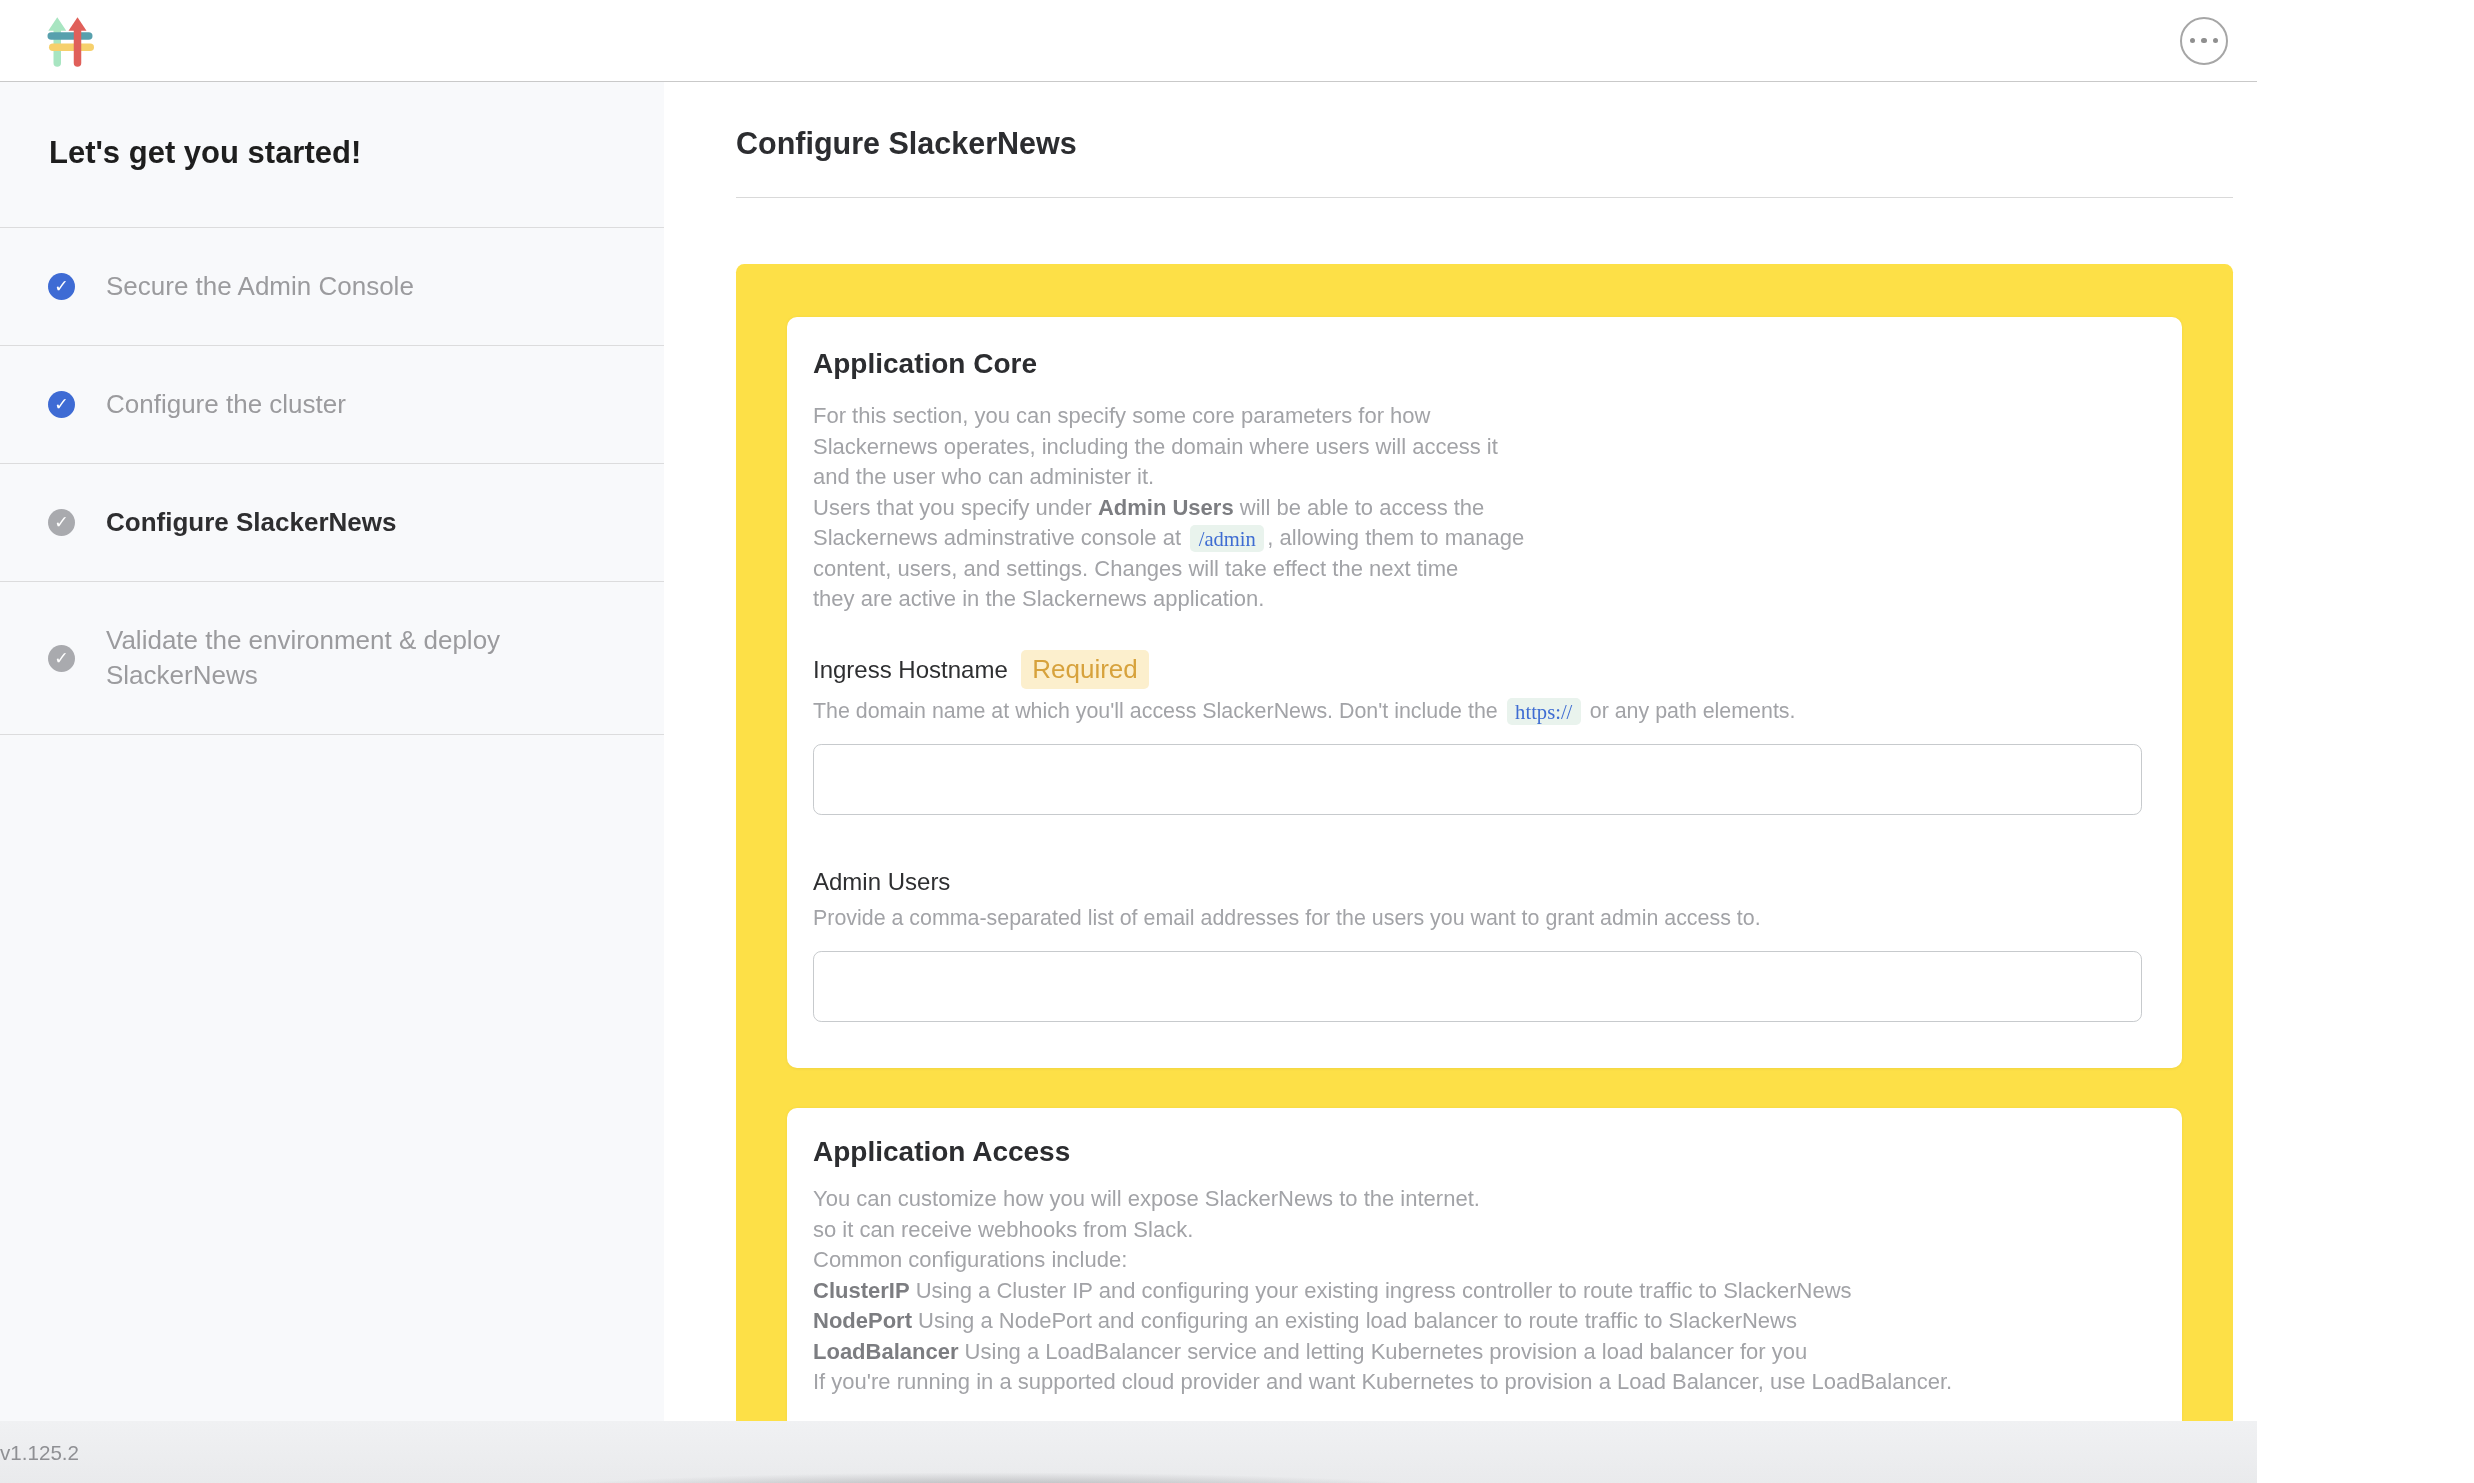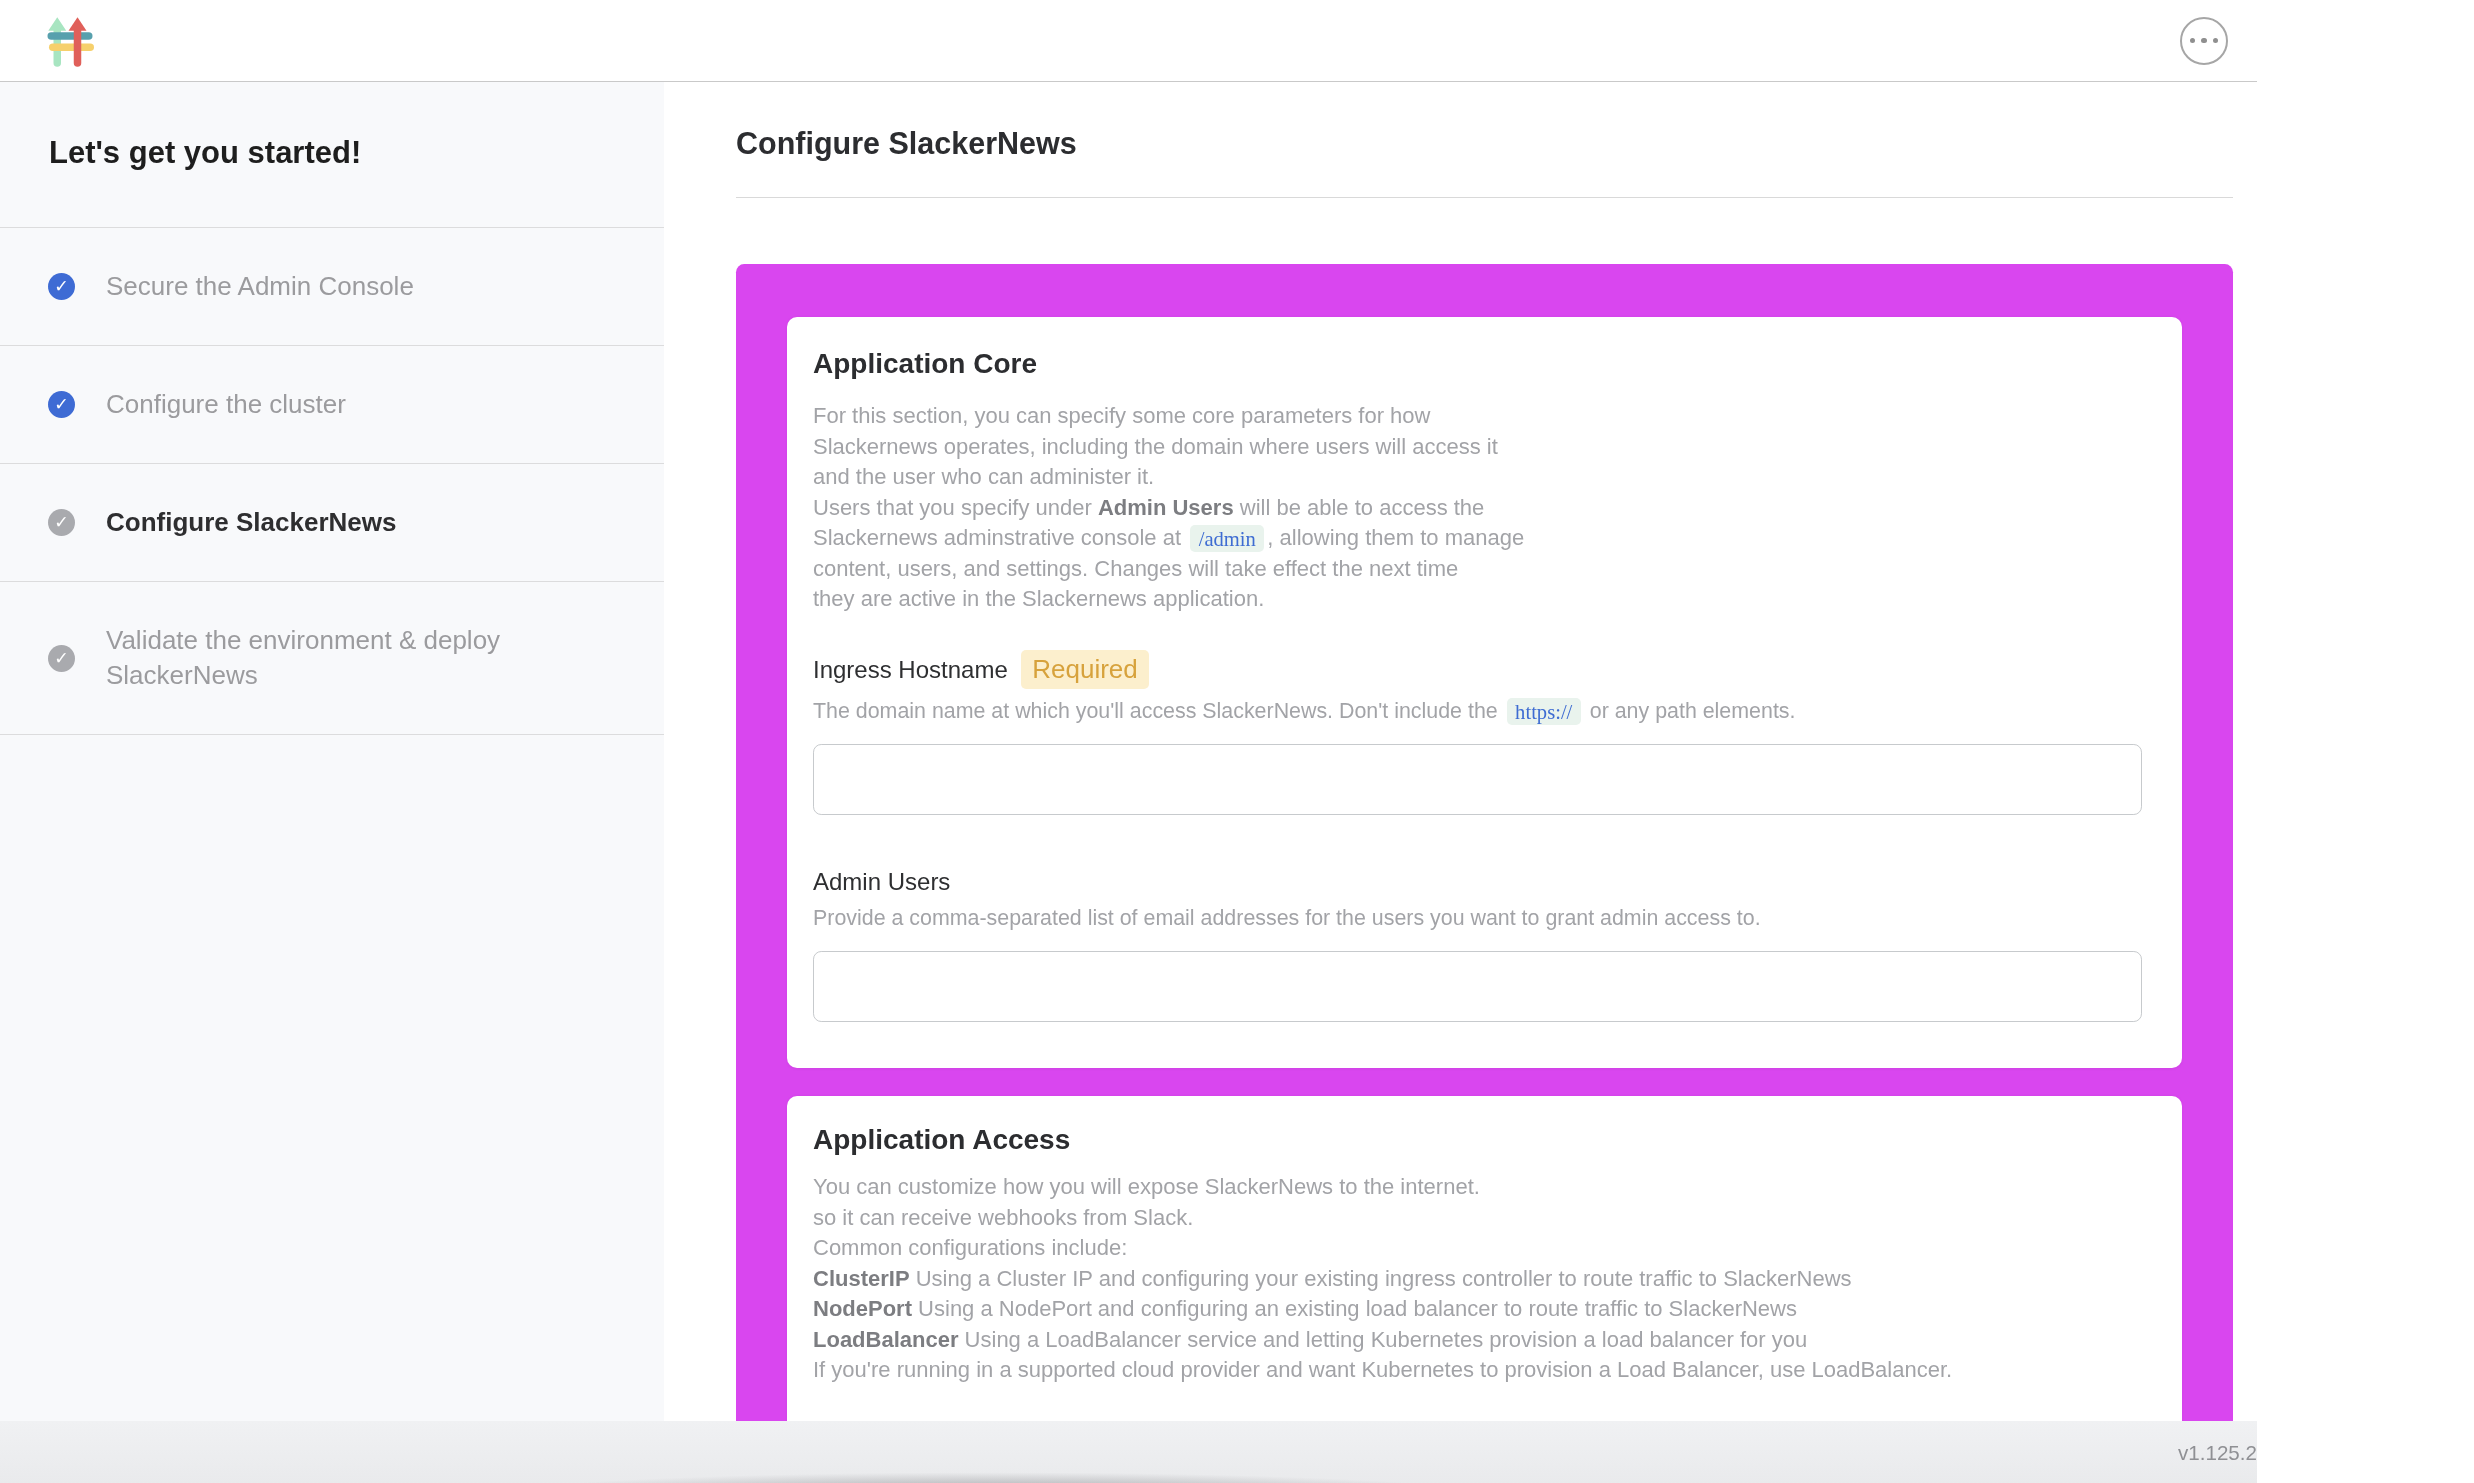--- a/index.html
+++ b/index.html
@@ -27,22 +27,22 @@
          display:flex;align-items:center;justify-content:center;line-height:1}
   .check.done{background:#3e6bd4}
   .check.pending{background:#a9aaae}
   .step-label{font-size:26px;color:#9b9b9e;line-height:1.35;max-width:461px}
   .step.current .step-label{color:#2e2e30;font-weight:700}
 
   
   .main{flex:1;background:#fff;overflow:hidden;padding:0 24px 0 72px;display:flex;flex-direction:column;min-width:0}
   .page-title{margin:44px 0 0;font-size:30.5px;font-weight:700;color:#2c2d30}
   .title-rule{border:none;border-top:1.6px solid #d9d9d9;margin:36px 0 0;width:100%}
-  .panel{margin-top:66px;background:#d946ef;border-radius:8.2px 8.2px 0 0;padding:53px 51px 0;
-         flex:1;display:flex;flex-direction:column;gap:28px;overflow:hidden;min-height:0}
+  .panel{margin-top:66px;background:#fde047;border-radius:8.2px 8.2px 0 0;padding:53px 51px 0;
+         flex:1;display:flex;flex-direction:column;gap:40px;overflow:hidden;min-height:0}
   .card{background:#fff;border-radius:10px;box-shadow:0 0.8px 3.3px rgba(0,0,0,.05);
         padding:31px 40px 46px 26px;flex-shrink:0}
   .card-heading{font-size:28px;font-weight:700;color:#2c2d30;margin:0 0 21.4px}
   .card--access{padding-top:28px}
   .card--access .card-heading{margin-bottom:16.5px}
   .para{font-size:22px;line-height:30.5px;color:#a2a3a7;margin:0}
   .para b,.line b{color:#7c7d81;font-weight:700}
   .chip{font-family:Liberation Serif, serif;font-size:20.6px;color:#3e6cd2;
         background:#e9f3ed;border-radius:5px;padding:2.5px 8.2px;margin:0 3.3px;white-space:nowrap}
   .field{}
@@ -53,21 +53,21 @@
   .badge{font-size:26px;color:#d7a23c;background:#fcefcd;border-radius:5px;padding:4.1px 11.5px;line-height:1.2}
   .help{font-size:21.4px;color:#a2a3a7;margin-top:8.2px;line-height:1.4}
   .text-input{display:block;width:100%;height:71px;margin-top:16.5px;border:1.6px solid #c7cacd;border-radius:8.2px;
               background:#fff;font-size:23px;padding:0 20px;color:#333;outline:none;
               font-family:"Liberation Sans","DejaVu Sans",sans-serif}
   .access-lines{margin-top:5px}
   .line{font-size:22px;line-height:30.5px;color:#a2a3a7}
 
   
   .footer{flex:0 0 63px;background:linear-gradient(#f0f1f3,#e9eaec);position:relative;
-          display:flex;align-items:center;justify-content:flex-end;overflow:hidden}
+          display:flex;align-items:center;justify-content:flex-start;overflow:hidden}
   .footer-version{font-size:20.6px;color:#8f9094;position:relative;z-index:1}
   .footer::after{content:"";position:absolute;left:16%;width:56%;bottom:-11.5px;height:33px;
                  background:radial-gradient(ellipse 55% 100% at 50% 100%, rgba(40,40,45,.42), rgba(40,40,45,0) 72%)}
 </style>
 </head>
 <body>
 
 <div class="app">
 
   <div class="header">

